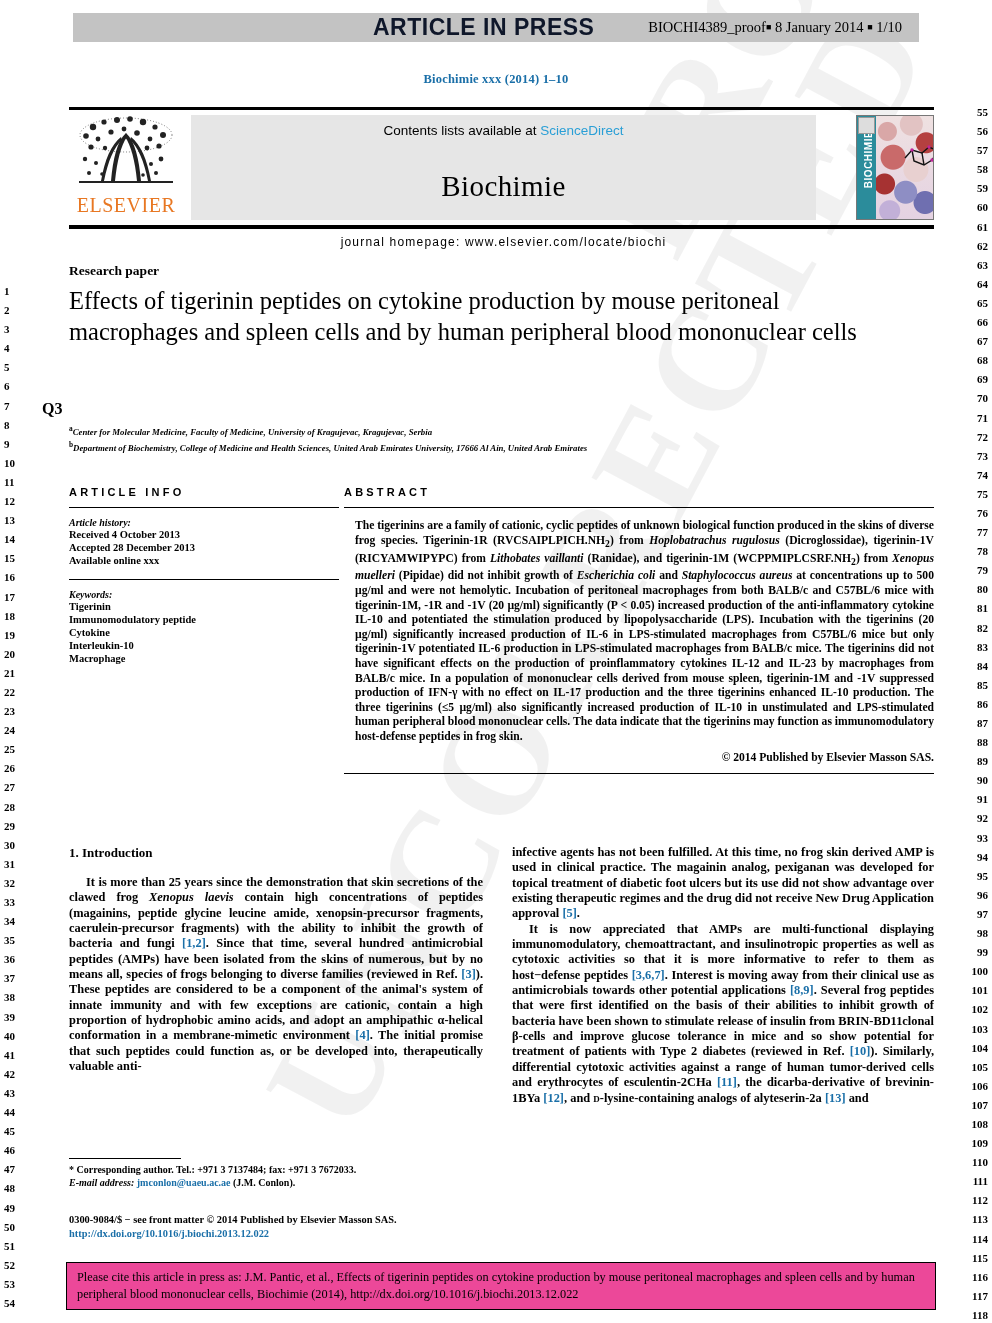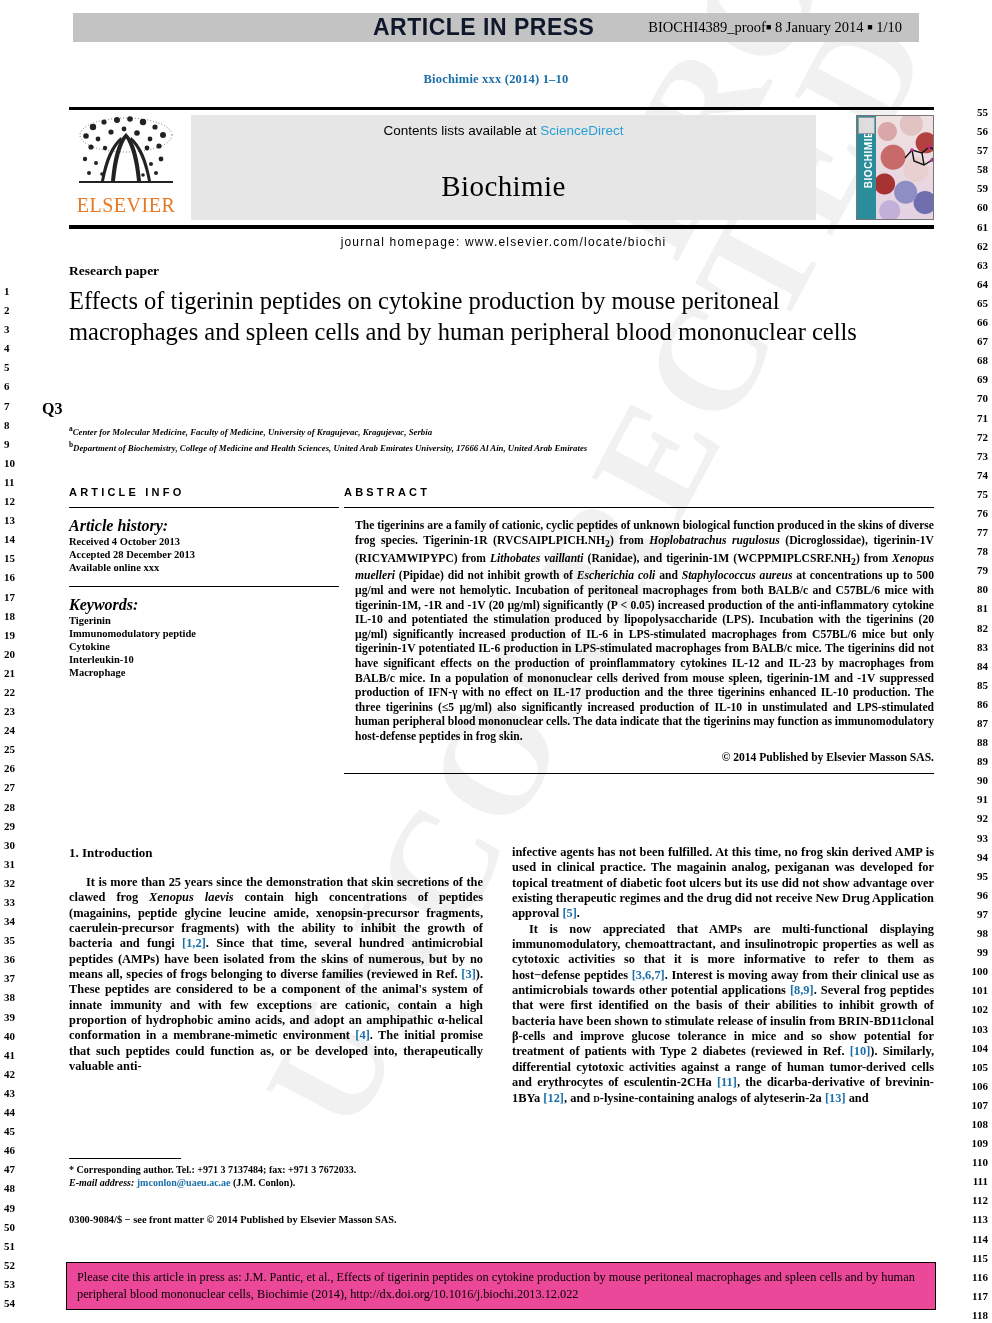--- a/index.html
+++ b/index.html
@@ -173,21 +173,21 @@
   
   #infoblock { position:absolute; left:69px; top:486px; width:270px; }
   #abstractblock { position:absolute; left:344px; top:486px; width:590px; }
   .colhead {
     font-family:"Liberation Sans", sans-serif;
     font-weight:700; font-size:11px; letter-spacing:3.2px;
   }
   .thinrule { height:1px; background:#000; margin-top:9px; }
 
   .info-sub {
-    font-size:16px; font-style:italic; font-weight:700;
+    font-size:10px; font-style:italic; font-weight:700;
     margin-top:9px;
   }
   .info-line { font-size:10.5px; font-weight:700; line-height:13.2px; }
   #info-rule2 { margin-top:11px; }
 
   #abstract-text {
     margin-top:11px;
     font-size:11.6px; line-height:14.6px;
     text-align:justify;
     font-weight:700;
@@ -377,20 +377,21 @@
   </div>
 
   <div id="footnote">
     <div id="fn-rule"></div>
     <div class="fn-line">* Corresponding author. Tel.: +971 3 7137484; fax: +971 3 7672033.</div>
     <div class="fn-line"><i>E-mail address:</i> <span class="link">jmconlon@uaeu.ac.ae</span> <span>(J.M. Conlon).</span></div>
   </div>
 
   <div id="frontmatter">
     <div class="fm-line">0300-9084/$ − see front matter © 2014 Published by Elsevier Masson SAS.</div>
+    <div class="fm-line link">http://dx.doi.org/10.1016/j.biochi.2013.12.022</div>
   </div>
 
   <div id="cite-box">
     <div id="cite-text">Please cite this article in press as: J.M. Pantic, et al., Effects of tigerinin peptides on cytokine production by mouse peritoneal macrophages and spleen cells and by human peripheral blood mononuclear cells, Biochimie (2014), http://dx.doi.org/10.1016/j.biochi.2013.12.022</div>
   </div>
 
   <div class="linenums" id="linenums-left" style="top: 282px;">
       <div>1</div>
       <div>2</div>
       <div>3</div>

